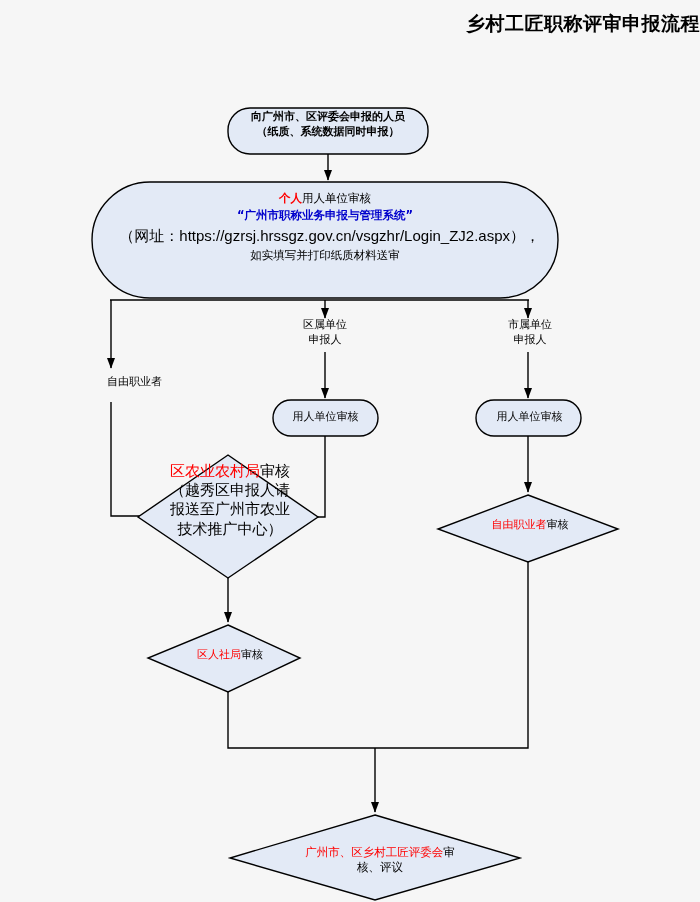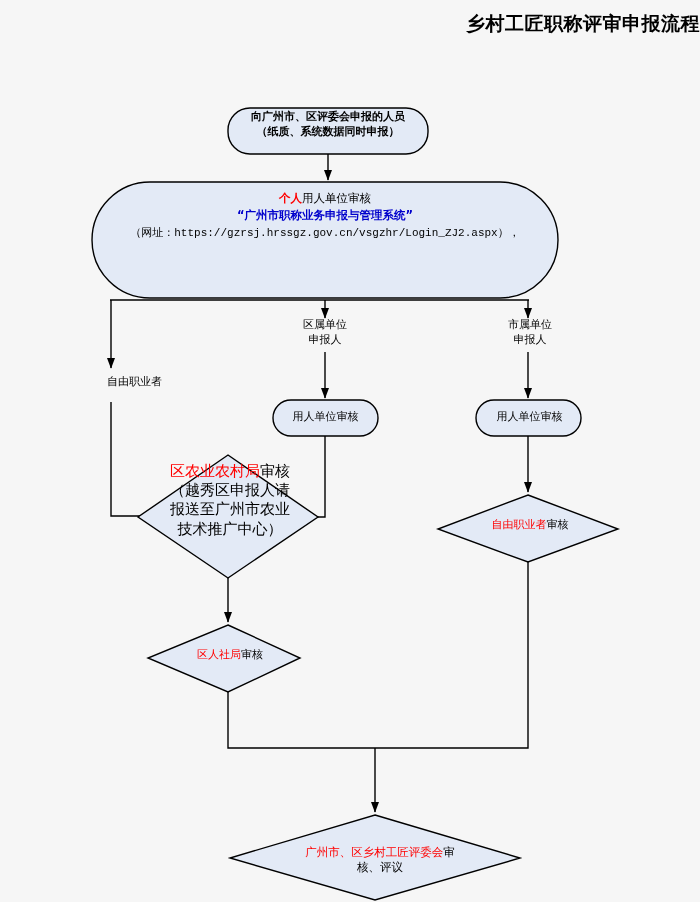--- a/index.html
+++ b/index.html
@@ -45,21 +45,21 @@
     left: 228px; top: 110px; width: 200px;
     font-size: 11px;
     font-weight: bold;
   }
   .t-main {
     left: 110px; top: 190px; width: 430px;
     font-size: 11.5px;
     line-height: 1.5;
   }
   .t-main .ln { display: block; white-space: nowrap; }
-  .t-main .url { font-size: 11px; font-family: Liberation Mono, monospace; }
+  .t-main .url { font-size: 15px; font-family: Liberation Sans, sans-serif; text-align: right; }
   .red { color: #ff0000; }
   .blue { color: #0000cc; }
   .bold { font-weight: bold; }
 
   .t-label {
     font-size: 11px;
   }
   .t-qsdw { left: 270px; top: 318px; width: 110px; text-align: center; }
   .t-ssdw { left: 475px; top: 318px; width: 110px; }
   .t-free { left: 32px; top: 375px; width: 130px; text-align: right; }
@@ -129,20 +129,21 @@
 
 <div class="node-text t-start">
   <span>向广州市、区评委会申报的人员</span><br>
   <span>（纸质、系统数据同时申报）</span>
 </div>
 
 <div class="node-text t-main">
   <span class="ln"><span class="red bold">个人</span><span>用人单位审核</span></span>
   <span class="ln blue bold">“广州市职称业务申报与管理系统”</span>
   <span class="ln url">（网址：https://gzrsj.hrssgz.gov.cn/vsgzhr/Login_ZJ2.aspx），</span>
+  <span class="ln">如实填写并打印纸质材料送审</span>
 </div>
 
 <div class="node-text t-label t-qsdw">
   <span>区属单位</span><br>
   <span>申报人</span>
 </div>
 
 <div class="node-text t-label t-ssdw">
   <span>市属单位</span><br>
   <span>申报人</span>

